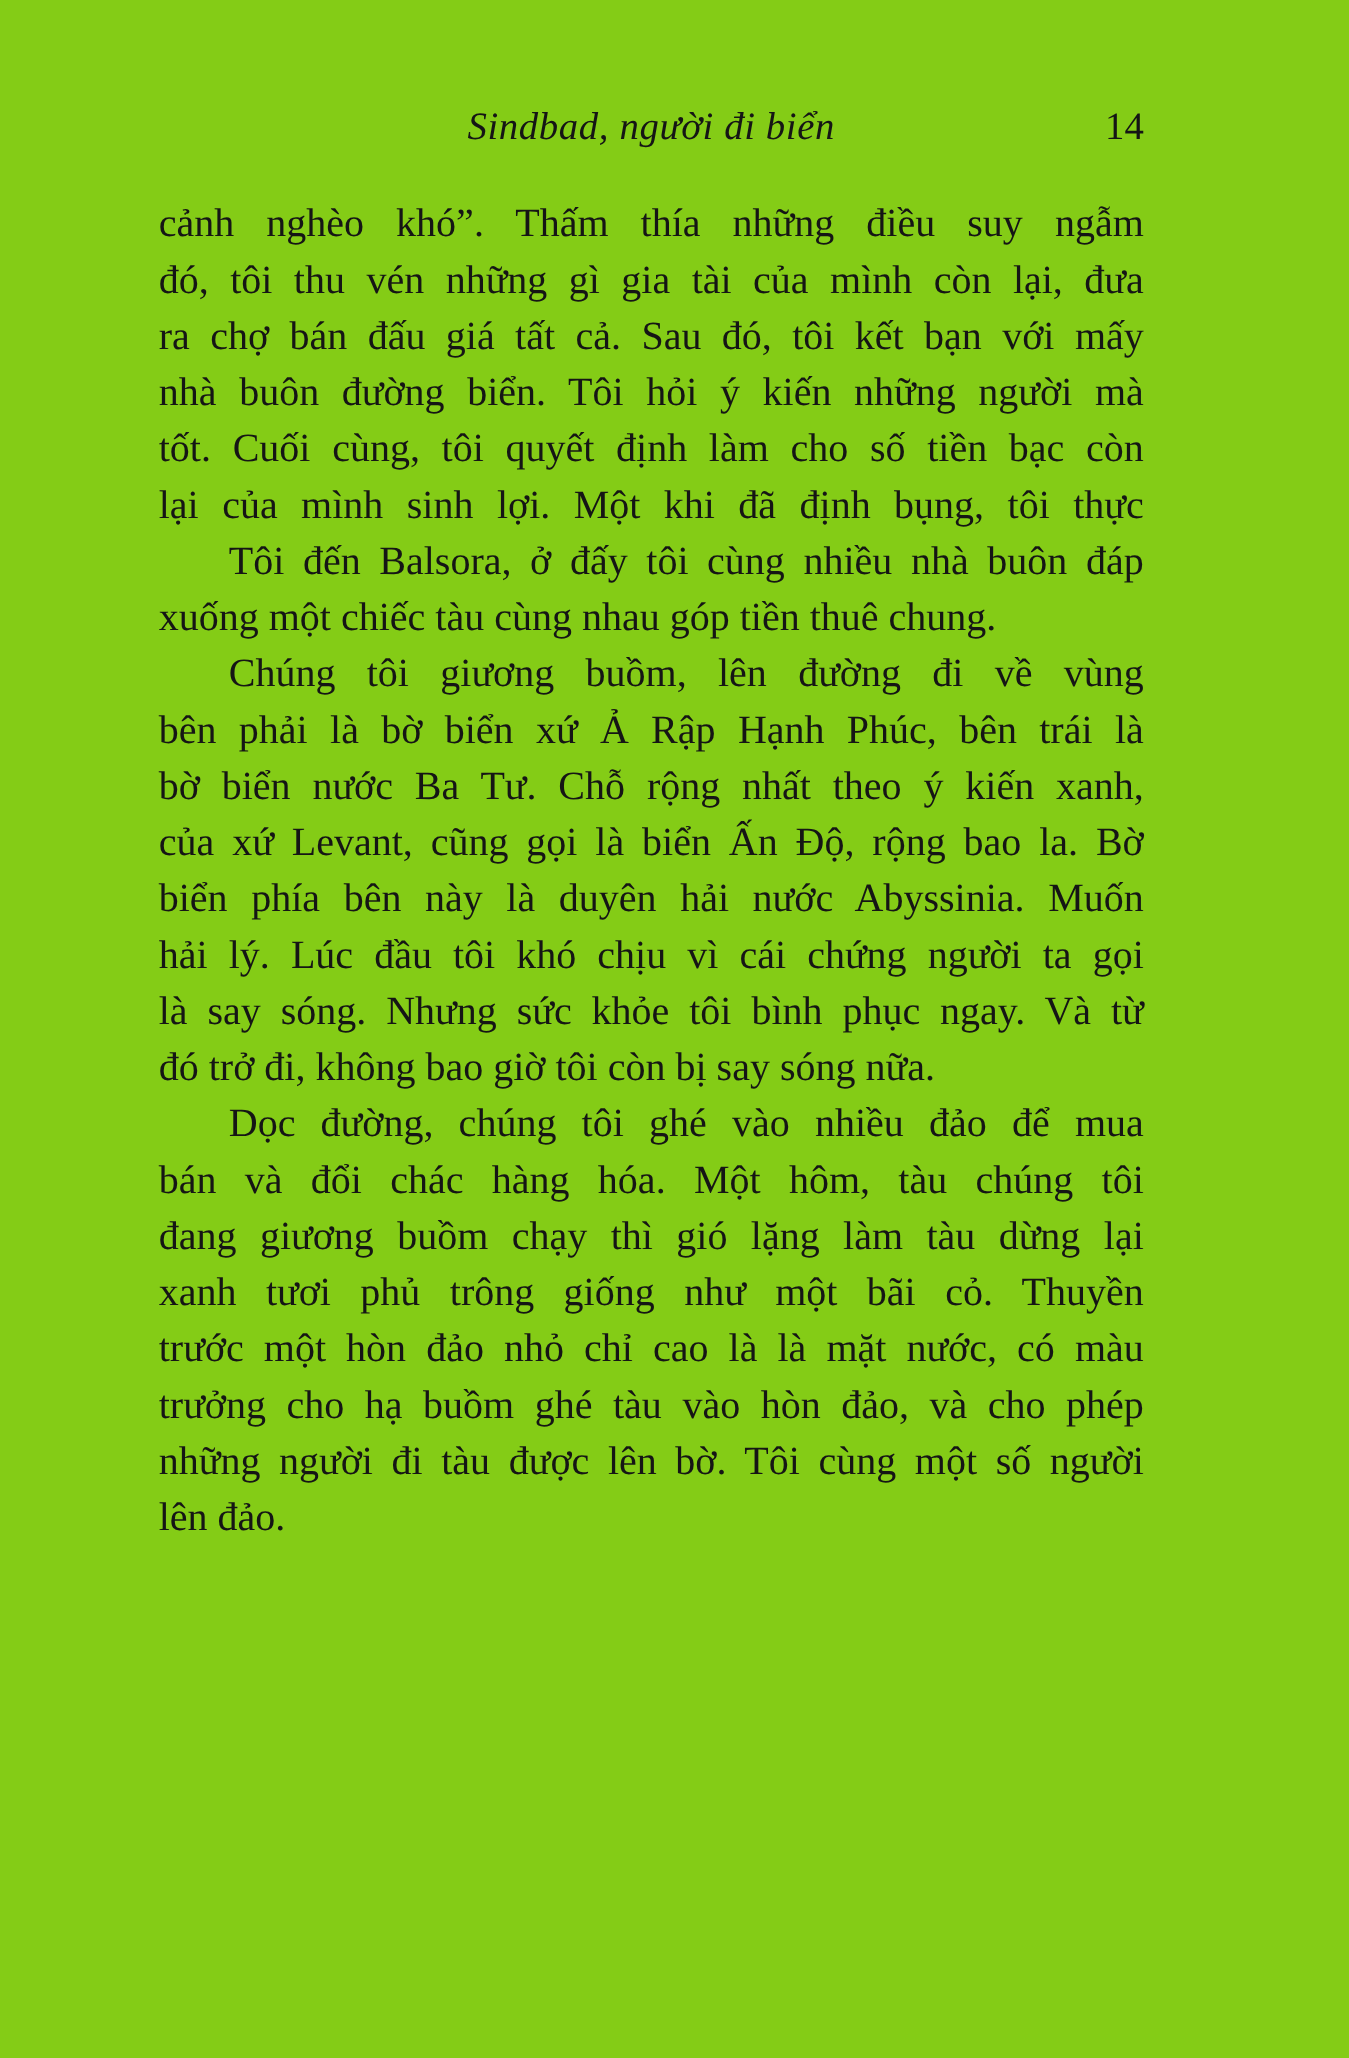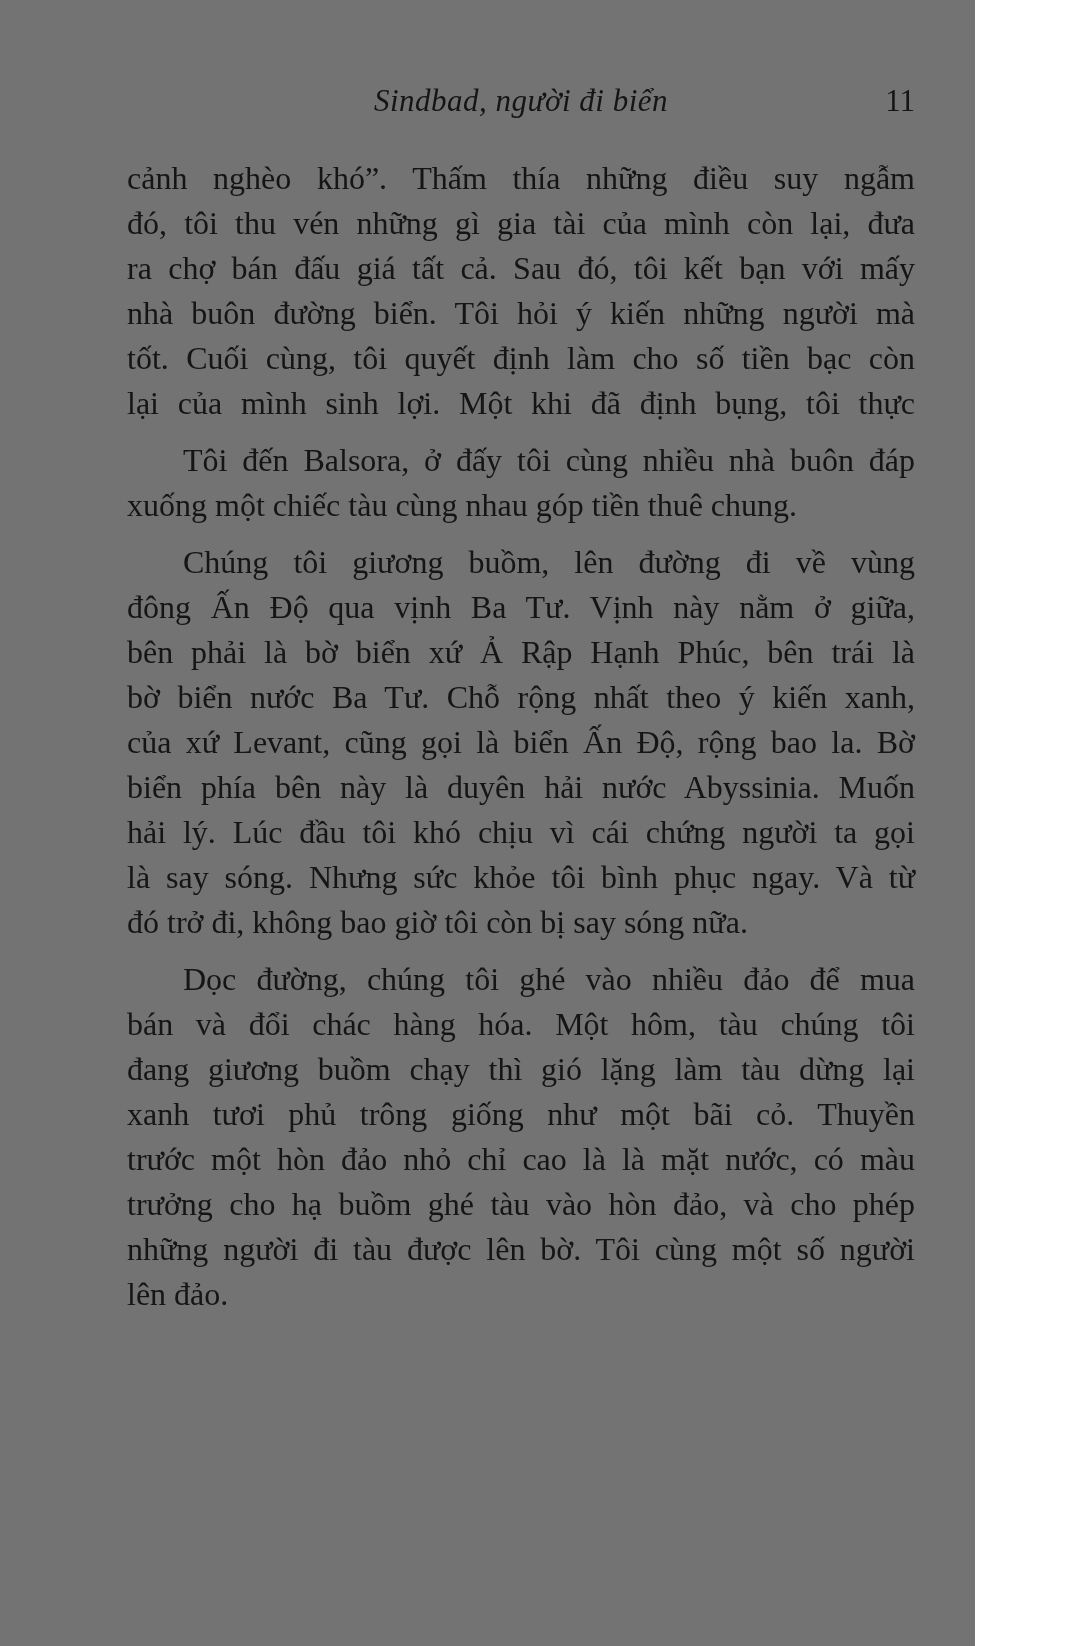--- a/index.html
+++ b/index.html
@@ -2,23 +2,23 @@
 <html><head>
 <meta charset="utf-8">
 <style>
   html, body {
     margin: 0;
     padding: 0;
     background: #ffffff;
   }
   .page {
     position: relative;
-    width: 975px;
+    width: 1079px;
     height: 1646px;
-    background: #737373;
+    background: #84cc16;
     font-family: "Liberation Serif", "DejaVu Serif", serif;
     color: #151515;
     overflow: hidden;
   }
   .header {
     position: absolute;
     top: 82px;
     left: 127px;
     width: 788px;
     height: 42px;
@@ -41,58 +41,57 @@
   }
   .body-text {
     position: absolute;
     top: 156px;
     left: 127px;
     width: 788px;
     font-size: 32px;
     line-height: 45px;
   }
   .paragraph { margin: 0; }
-  .paragraph + .paragraph { margin-top: 12px; }
+  .paragraph + .paragraph { }
   .line {
     text-align: justify;
     text-align-last: justify;
     -moz-text-align-last: justify;
   }
   .line.last {
     text-align-last: left;
     -moz-text-align-last: left;
   }
   .paragraph.indent .line.first {
     padding-left: 56px;
   }
 </style>
 </head>
 <body>
 
 <div class="page">
   <div class="header">
     <span class="running-title">Sindbad, người đi biển</span>
-    <span class="page-number">11</span>
+    <span class="page-number">14</span>
   </div>
   <div class="body-text">
       <div class="paragraph">
         <div class="line first">cảnh nghèo khó”. Thấm thía những điều suy ngẫm</div>
         <div class="line">đó, tôi thu vén những gì gia tài của mình còn lại, đưa</div>
         <div class="line">ra chợ bán đấu giá tất cả. Sau đó, tôi kết bạn với mấy</div>
         <div class="line">nhà buôn đường biển. Tôi hỏi ý kiến những người mà</div>
         <div class="line">tốt. Cuối cùng, tôi quyết định làm cho số tiền bạc còn</div>
         <div class="line">lại của mình sinh lợi. Một khi đã định bụng, tôi thực</div>
       </div>
       <div class="paragraph indent">
         <div class="line first">Tôi đến Balsora, ở đấy tôi cùng nhiều nhà buôn đáp</div>
         <div class="line last">xuống một chiếc tàu cùng nhau góp tiền thuê chung.</div>
       </div>
       <div class="paragraph indent">
         <div class="line first">Chúng tôi giương buồm, lên đường đi về vùng</div>
-        <div class="line">đông Ấn Độ qua vịnh Ba Tư. Vịnh này nằm ở giữa,</div>
         <div class="line">bên phải là bờ biển xứ Ả Rập Hạnh Phúc, bên trái là</div>
         <div class="line">bờ biển nước Ba Tư. Chỗ rộng nhất theo ý kiến xanh,</div>
         <div class="line">của xứ Levant, cũng gọi là biển Ấn Độ, rộng bao la. Bờ</div>
         <div class="line">biển phía bên này là duyên hải nước Abyssinia. Muốn</div>
         <div class="line">hải lý. Lúc đầu tôi khó chịu vì cái chứng người ta gọi</div>
         <div class="line">là say sóng. Nhưng sức khỏe tôi bình phục ngay. Và từ</div>
         <div class="line last">đó trở đi, không bao giờ tôi còn bị say sóng nữa.</div>
       </div>
       <div class="paragraph indent">
         <div class="line first">Dọc đường, chúng tôi ghé vào nhiều đảo để mua</div>

